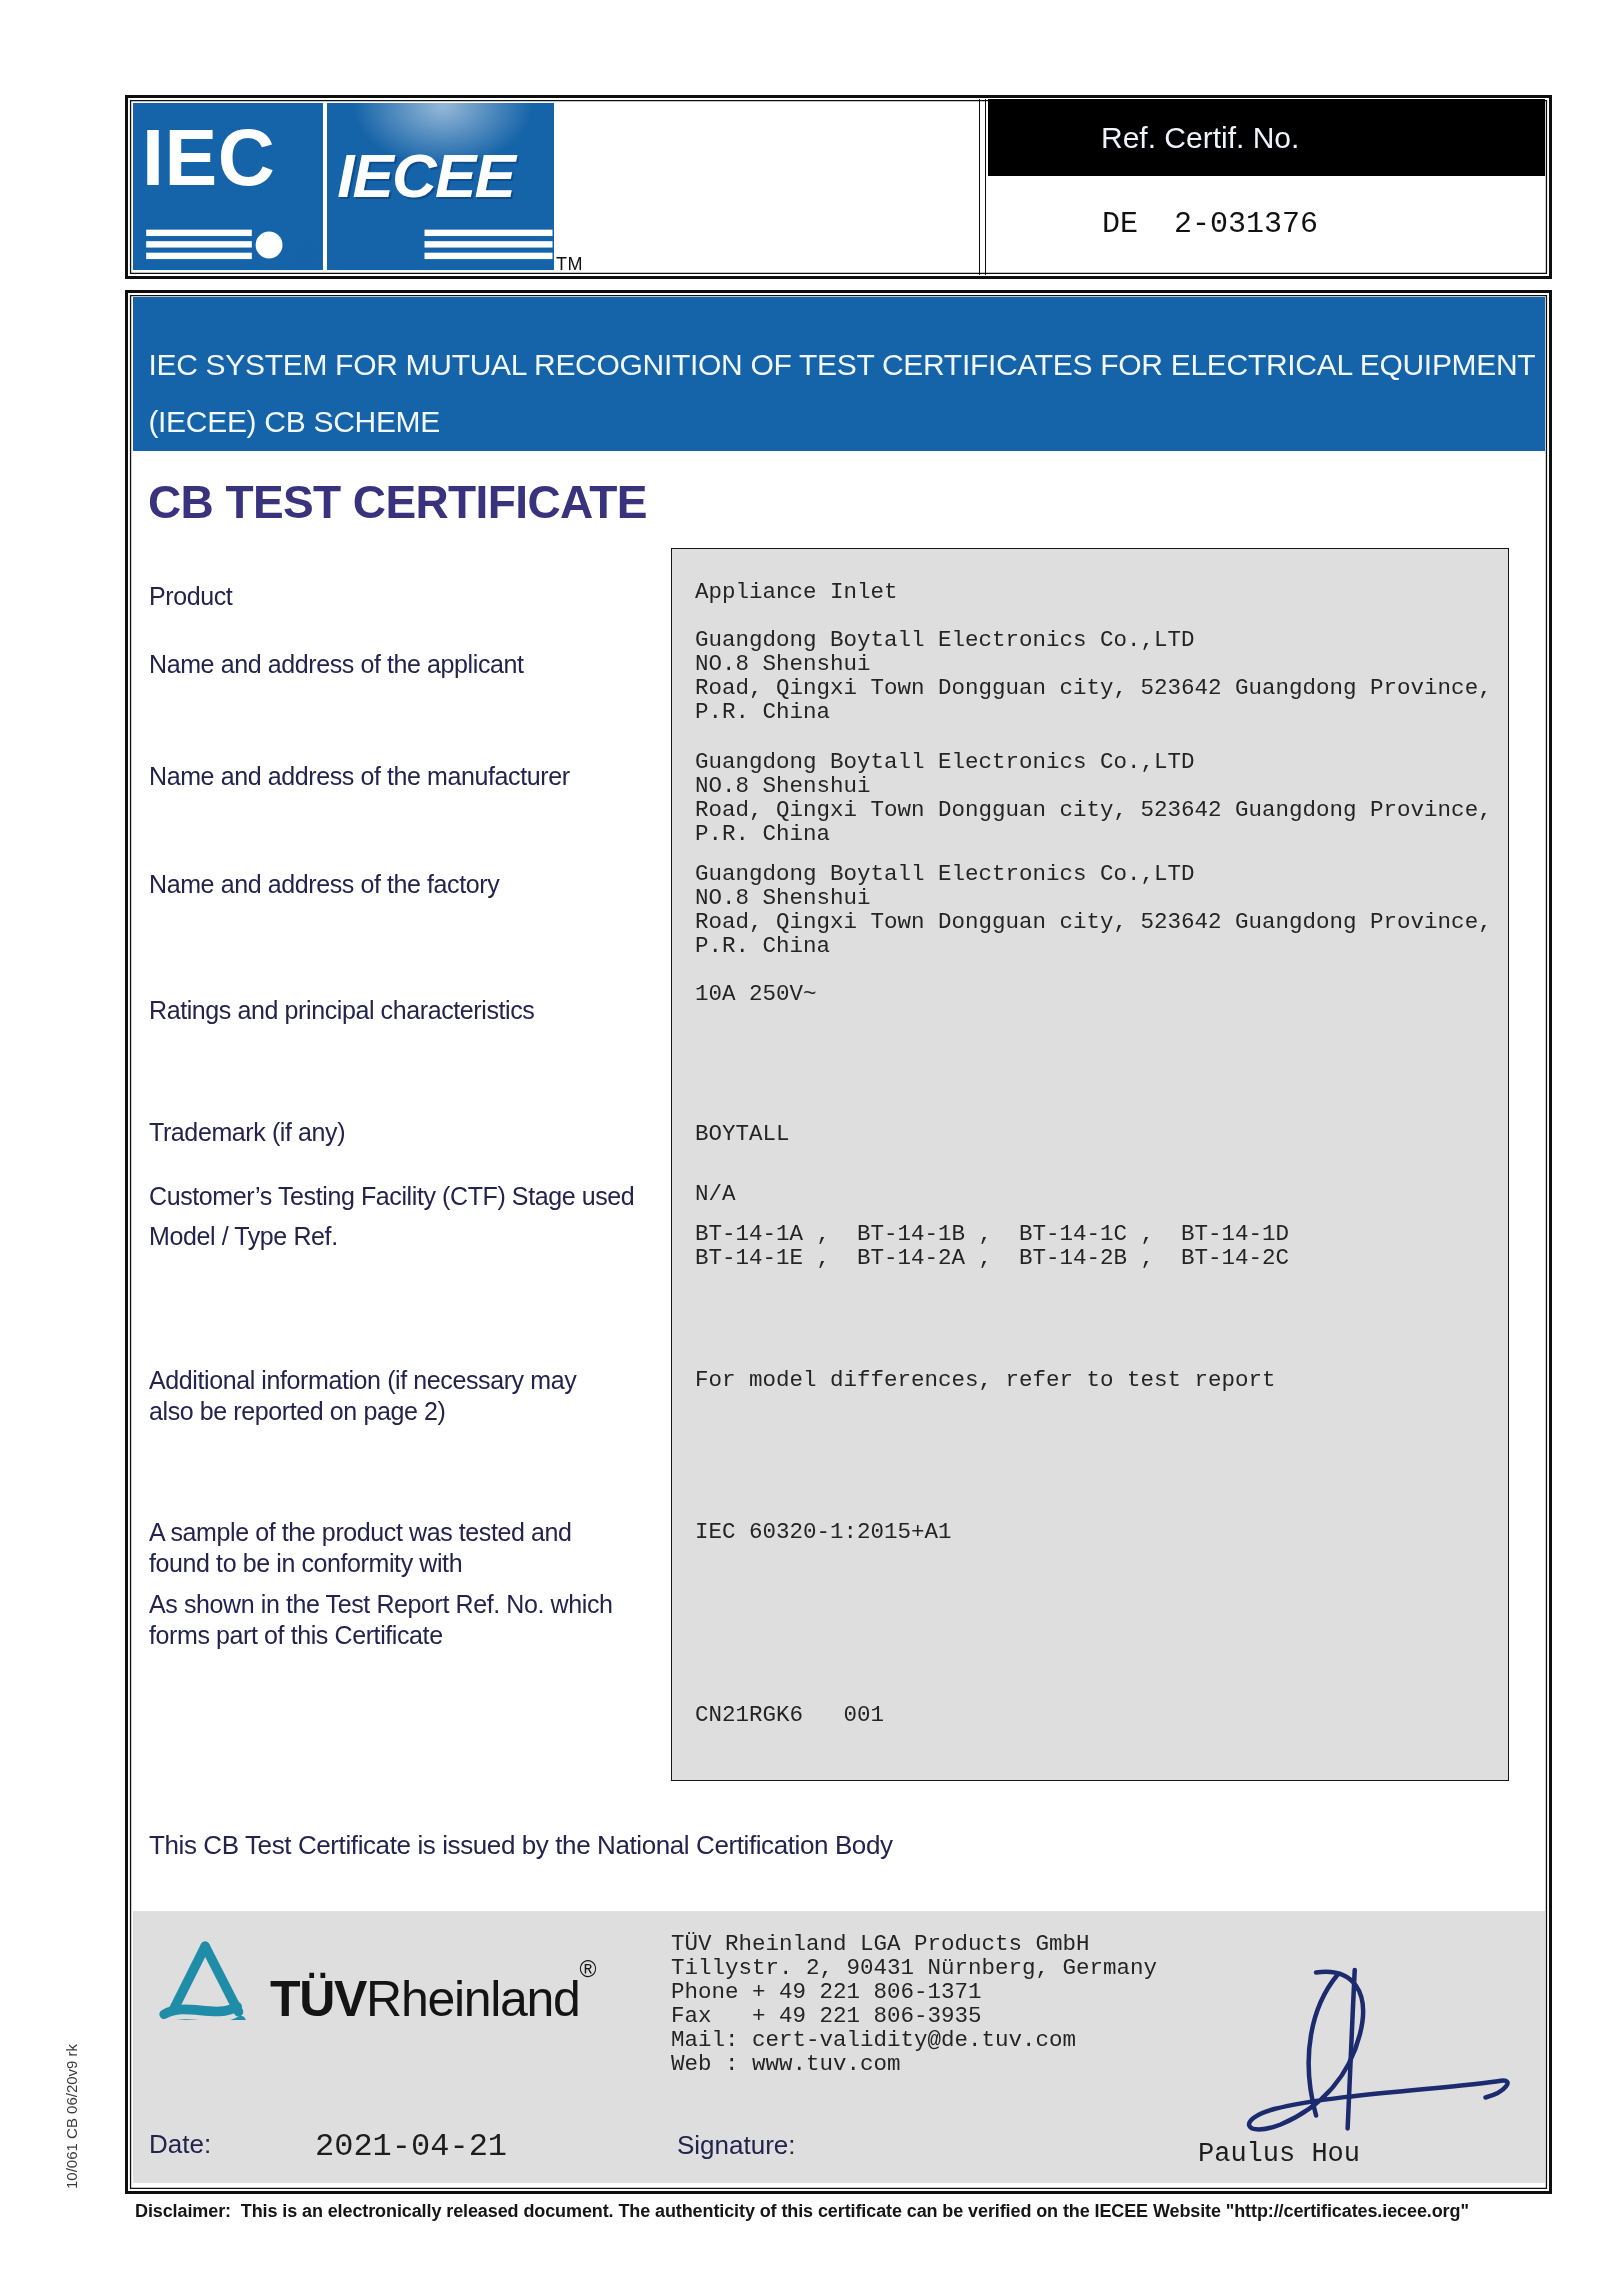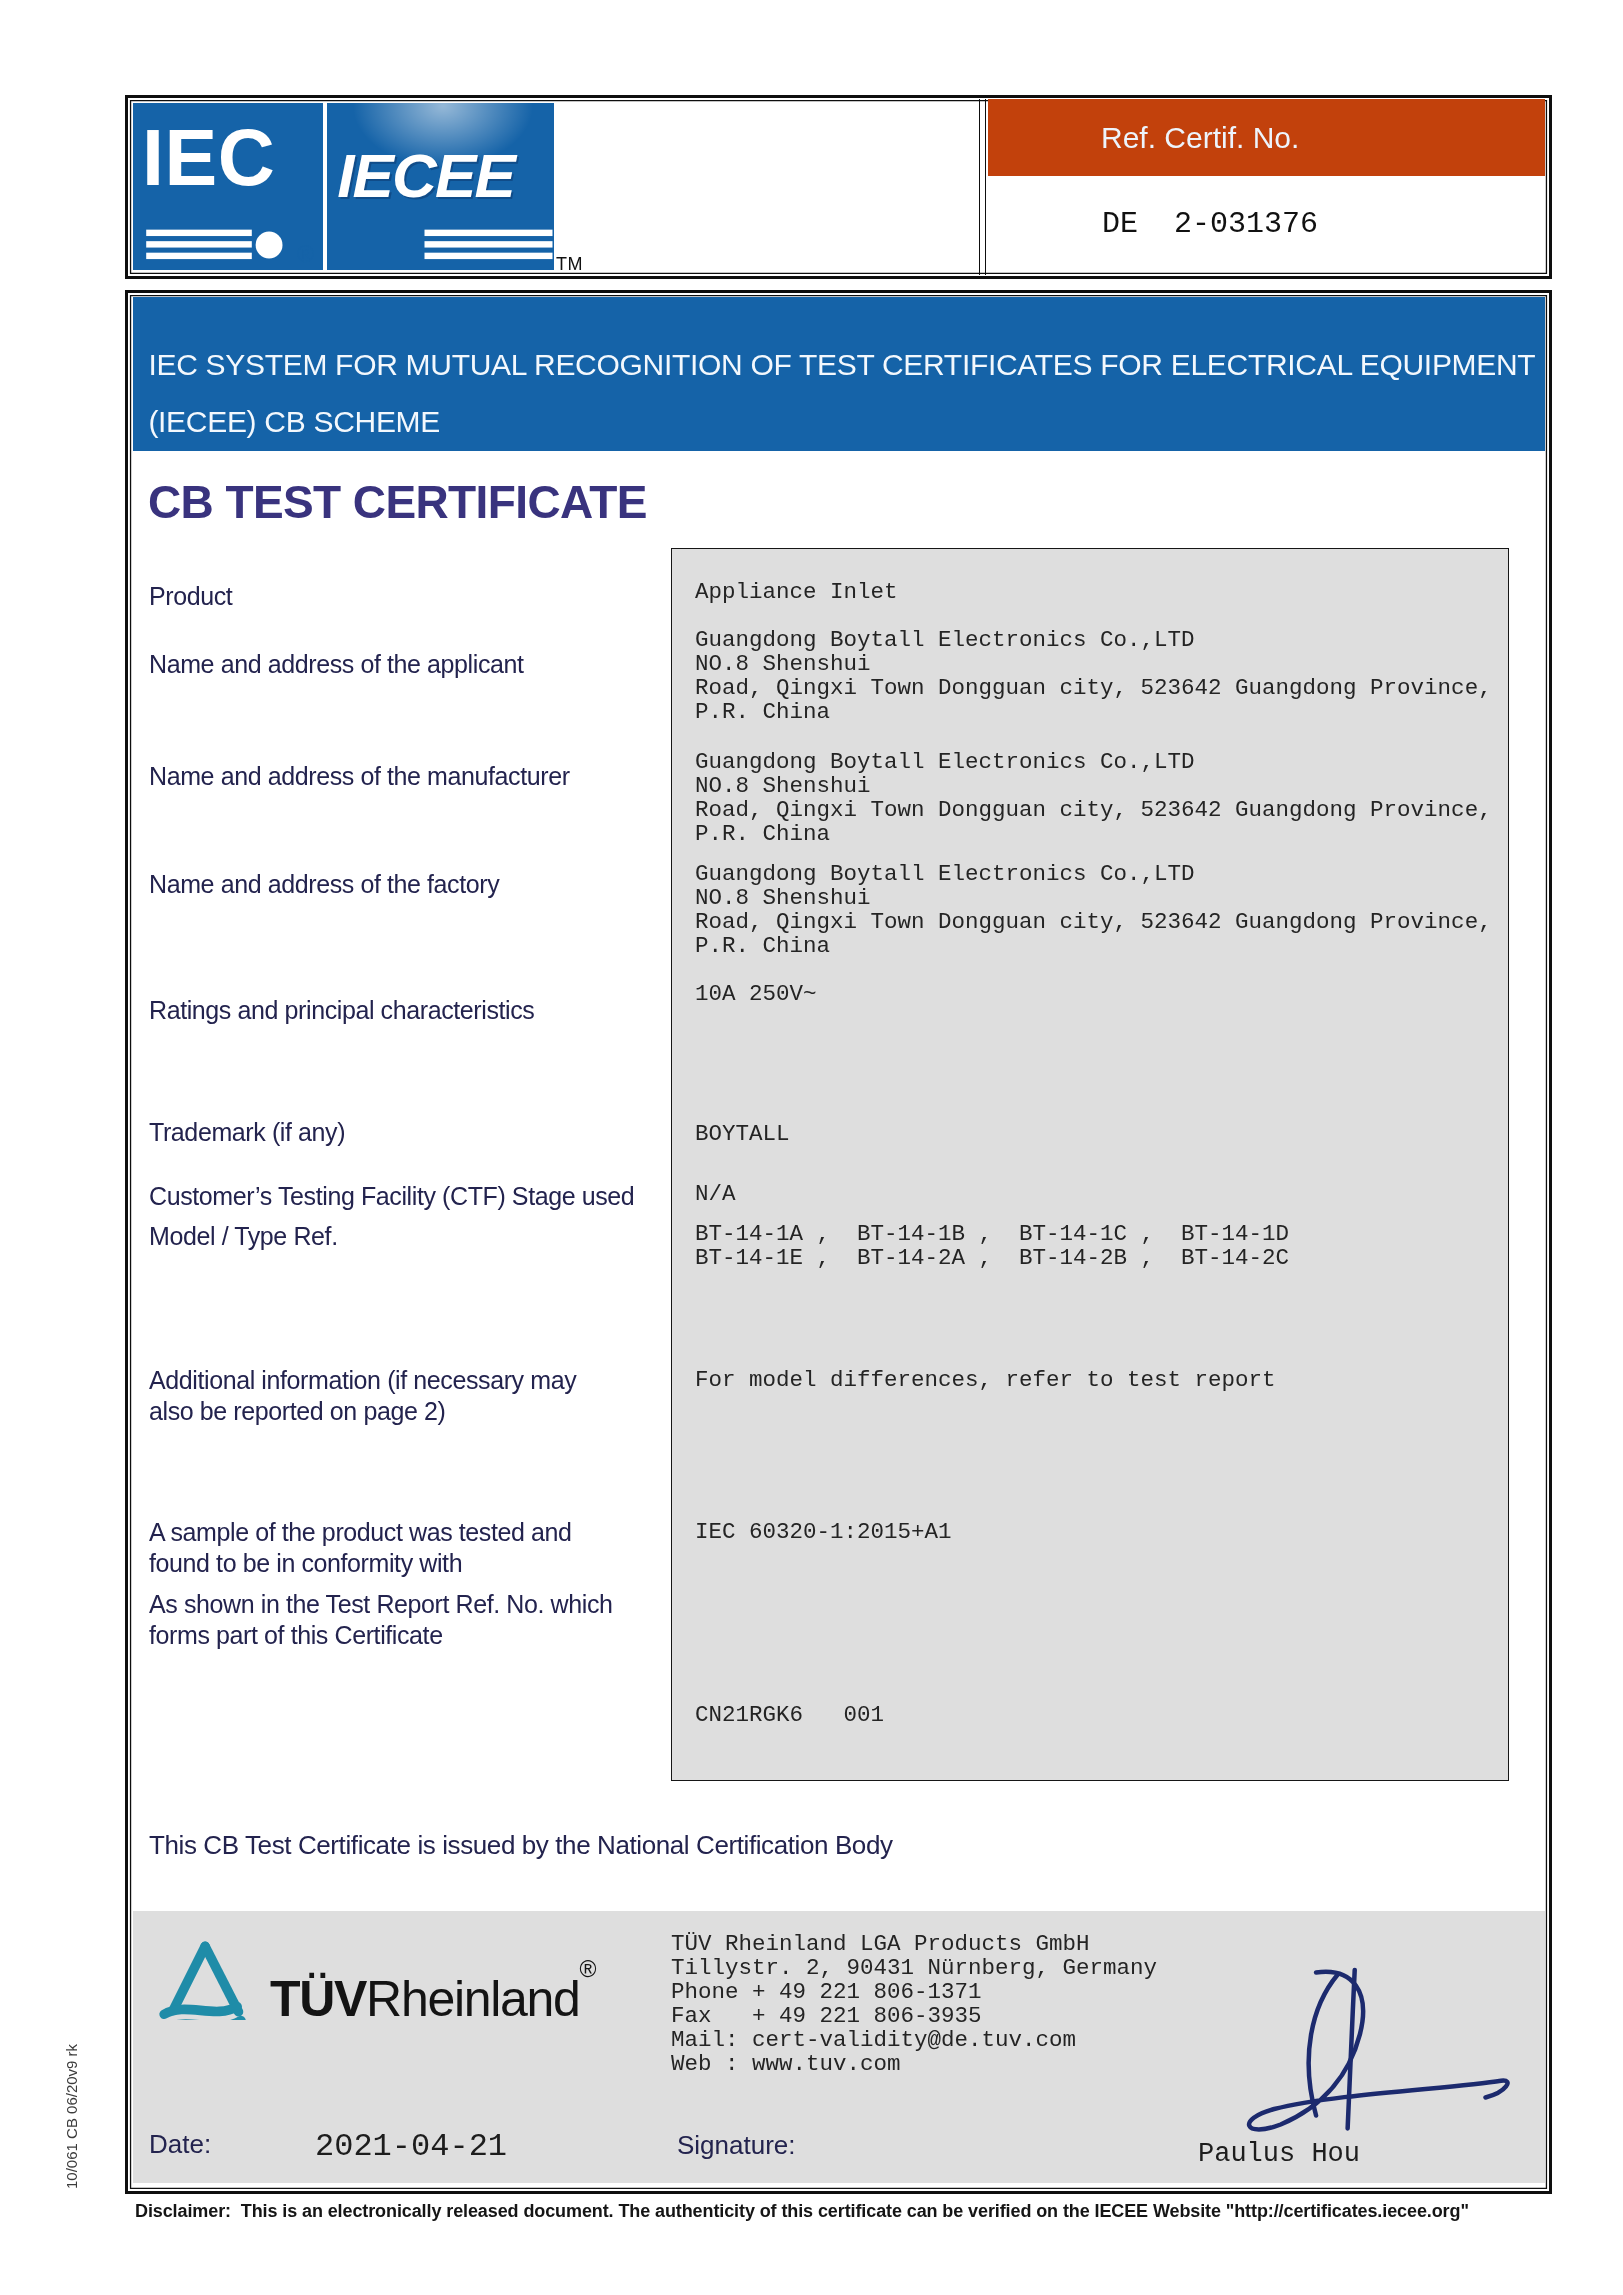--- a/index.html
+++ b/index.html
@@ -22,21 +22,21 @@
   #iec-lines{position:absolute;left:13px;top:126px;}
   #reg-mark{position:absolute;left:297px;top:241px;font-size:23px;color:#1563A8;}
   #iecee-tile{left:327px;top:103px;width:227px;height:167px;}
   #iecee-tile::before{content:"";position:absolute;left:26px;top:-58px;width:180px;height:122px;border-radius:50%;
      background:radial-gradient(closest-side,rgba(255,255,255,.55),rgba(255,255,255,0));}
   #iecee-text{position:absolute;left:10.3px;top:37px;font-family:Liberation Sans, sans-serif;font-style:italic;font-weight:bold;
      font-size:62px;color:#ffffff;letter-spacing:-1.9px;text-shadow:1.9px 1.9px 0 rgba(12,48,100,.45);}
   #iecee-lines{position:absolute;left:97px;top:126px;}
   #tm-mark{position:absolute;left:556px;top:254px;font-size:18px;color:#111111;letter-spacing:0.6px;}
   #vdiv{position:absolute;left:979px;top:99px;width:5.1px;height:176px;border-left:1.9px solid #0e0e0e;border-right:1.9px solid #0e0e0e;}
-  #ref-band{position:absolute;left:988px;top:99px;width:557px;height:77px;background:#c2410c;}
+  #ref-band{position:absolute;left:988px;top:99px;width:557px;height:77px;background:#000000;}
   #ref-band span{position:absolute;left:113px;top:0;line-height:77px;font-size:30px;color:#EDF4FC;}
   #ref-value{position:absolute;left:1102px;top:207px;font-family:"Liberation Mono",monospace;font-size:30px;color:#111111;white-space:pre;}
 
   #banner{position:absolute;left:133px;top:297px;width:1412px;height:154px;background:#1563A8;
      box-sizing:border-box;padding:39px 0 0 15.4px;}
   #banner div{font-size:30px;line-height:57px;color:#F3F8FD;letter-spacing:-0.3px;}
 
   #cert-title{position:absolute;left:148px;top:475px;font-size:46px;font-weight:bold;color:#39337E;letter-spacing:-0.6px;}
 
   #panel{position:absolute;left:671px;top:548px;width:838px;height:1233px;box-sizing:border-box;

